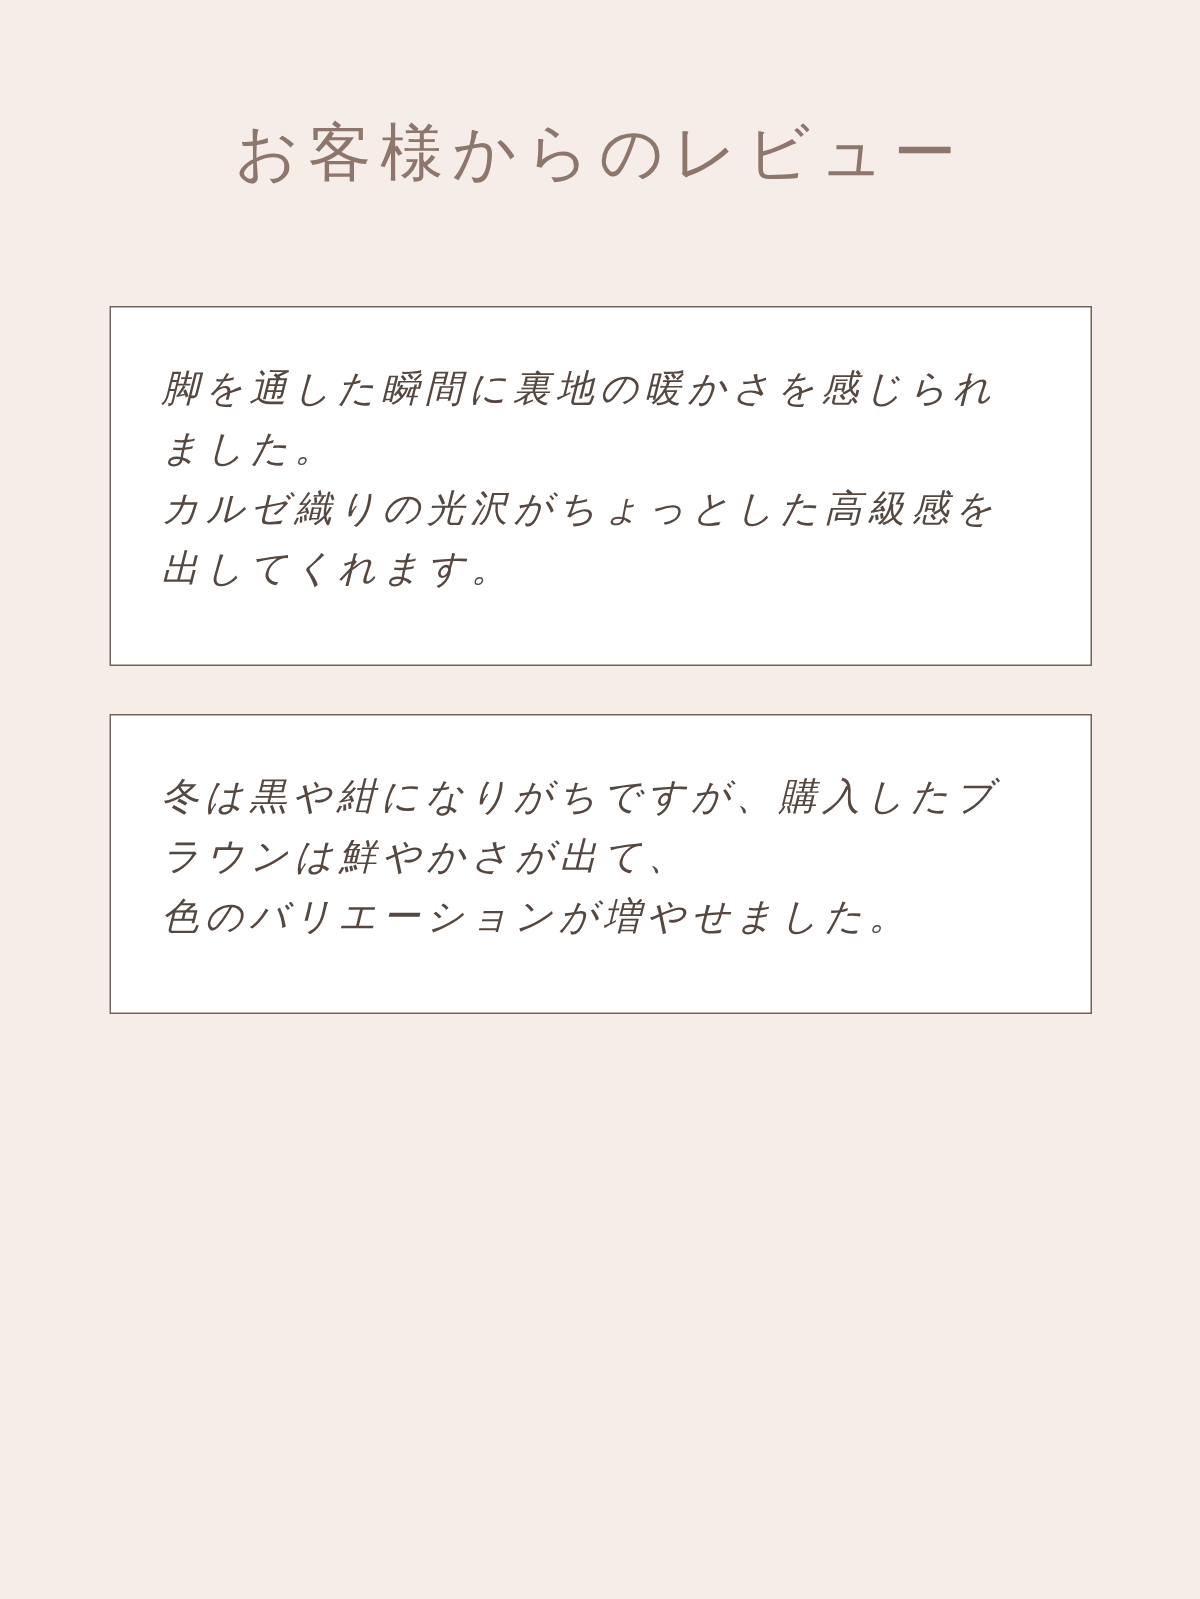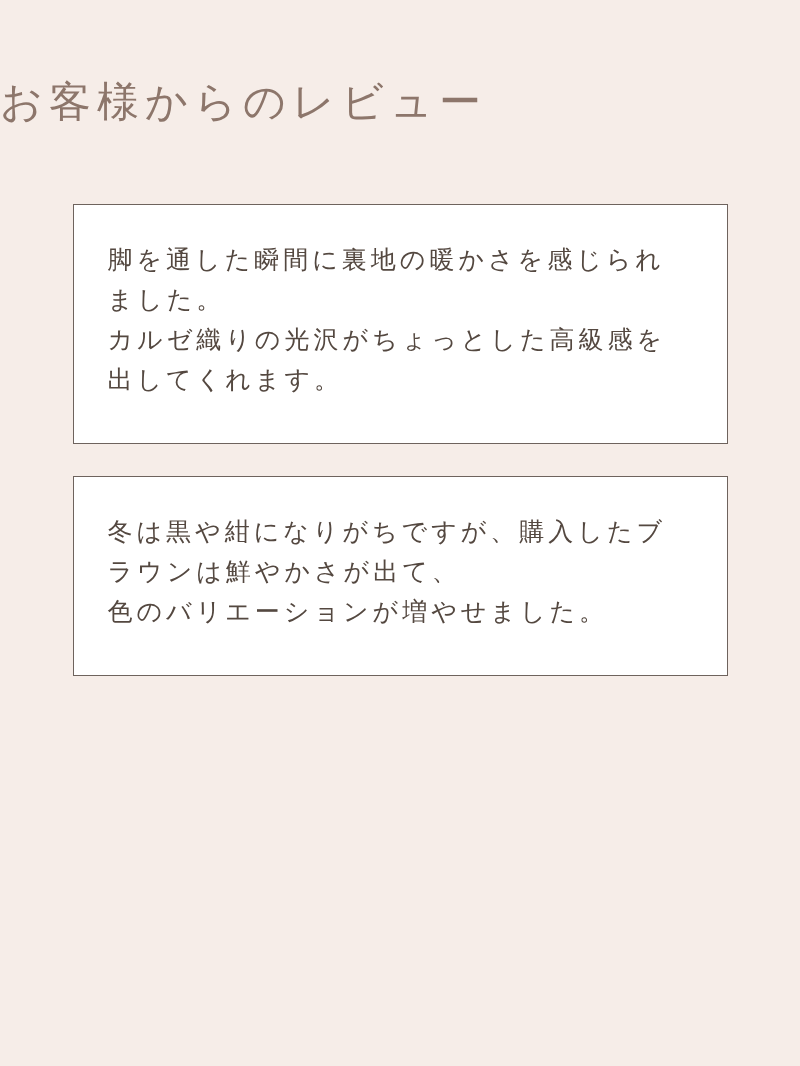--- a/index.html
+++ b/index.html
@@ -14,29 +14,31 @@
     overflow: hidden;
   }
   .page {
     box-sizing: border-box;
     width: 800px;
     height: 1066px;
     padding-top: 78px;
   }
   .section-title {
     margin: 0 0 78px 0;
+    text-align: center;
     font-size: 42px;
     font-weight: 500;
     line-height: 1.15;
     letter-spacing: 6px;
     color: #8d766b;
   }
   .cards {
     width: 655px;
     margin: 0 auto;
+    font-style: italic;
   }
   .card {
     box-sizing: border-box;
     width: 655px;
     background: #ffffff;
     border: 1px solid #6e635d;
     padding: 34px 36px 44px 34px;
     margin-bottom: 32px;
   }
   .card:last-child {

